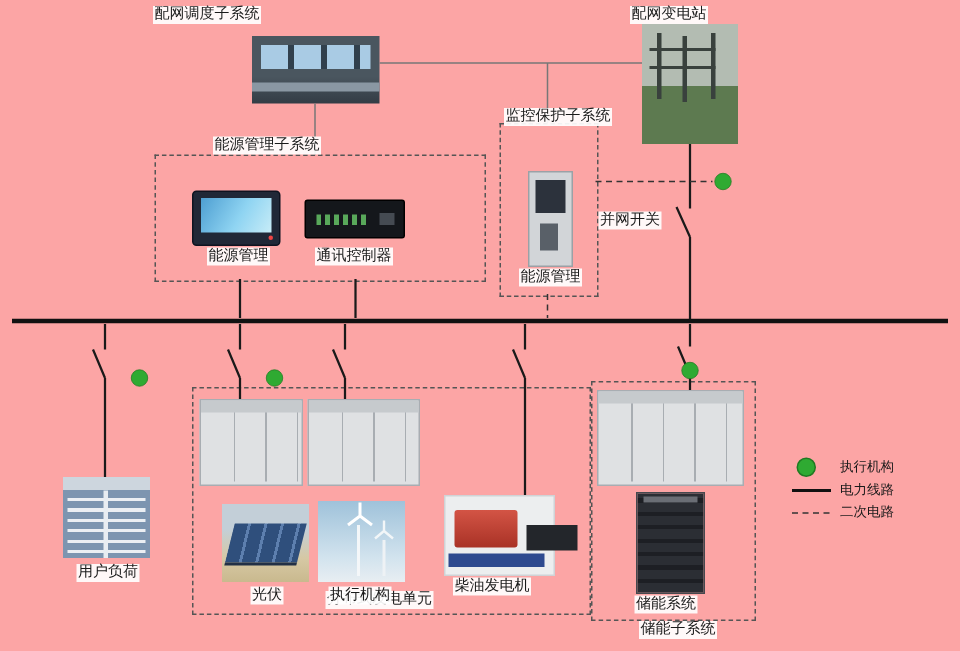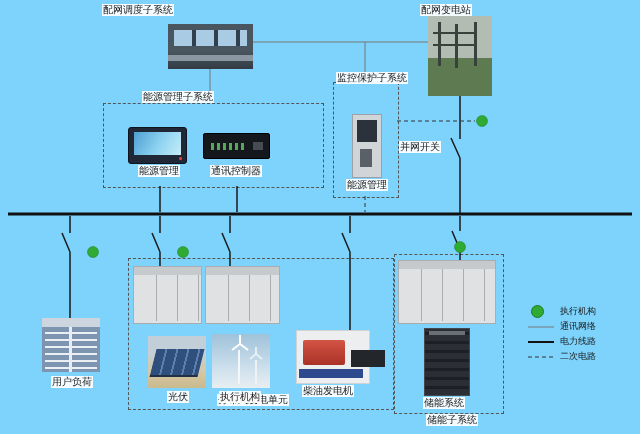--- a/index.html
+++ b/index.html
@@ -1,16 +1,16 @@
 <!DOCTYPE html>
 <html><head>
 <meta charset="utf-8">
 <style>
   html,body{margin:0;padding:0;background:#fff;}
-  .stage{position:relative;width:640px;height:434px;background:#7dd3fc;
+  .stage{position:relative;width:640px;height:434px;background:#fca5a5;
          font-family:"Liberation Sans","DejaVu Sans",sans-serif;overflow:hidden;}
   .lbl{position:absolute;font-size:10px;color:#1a1a1a;line-height:1.15;
        white-space:nowrap;background:rgba(255,255,255,.92);padding:0 1px;z-index:6;}
   .box{position:absolute;border:1px dashed #555;z-index:2;}
   .img{position:absolute;z-index:3;}
   svg.wires{position:absolute;left:0;top:0;z-index:4;}
   .c{stroke:#777;stroke-width:1;fill:none;}
   .p{stroke:#1a1a1a;stroke-width:1.5;fill:none;}
   .pb{stroke:#111;stroke-width:3;fill:none;}
   .s{stroke:#333;stroke-width:1;fill:none;stroke-dasharray:4 3;}
@@ -144,28 +144,20 @@
   <div class="legend">
     <div class="lg-row">
       <span class="lg-sym">
           <span class="lg-dot"></span>
         </span>
       <span class="lg-label">执行机构</span>
     </div>
     <div class="lg-row">
       <span class="lg-sym">
         <svg width="26" height="6">
-            <line x1="0" y1="3" x2="26" y2="3" stroke="#777" stroke-width="1"></line>
-          </svg>
-      </span>
-      <span class="lg-label">通讯网络</span>
-    </div>
-    <div class="lg-row">
-      <span class="lg-sym">
-        <svg width="26" height="6">
             <line x1="0" y1="3" x2="26" y2="3" stroke="#111" stroke-width="2"></line>
           </svg>
       </span>
       <span class="lg-label">电力线路</span>
     </div>
     <div class="lg-row">
       <span class="lg-sym">
         <svg width="26" height="6">
             <line x1="0" y1="3" x2="26" y2="3" stroke="#333" stroke-width="1" stroke-dasharray="4 3"></line>
           </svg>

